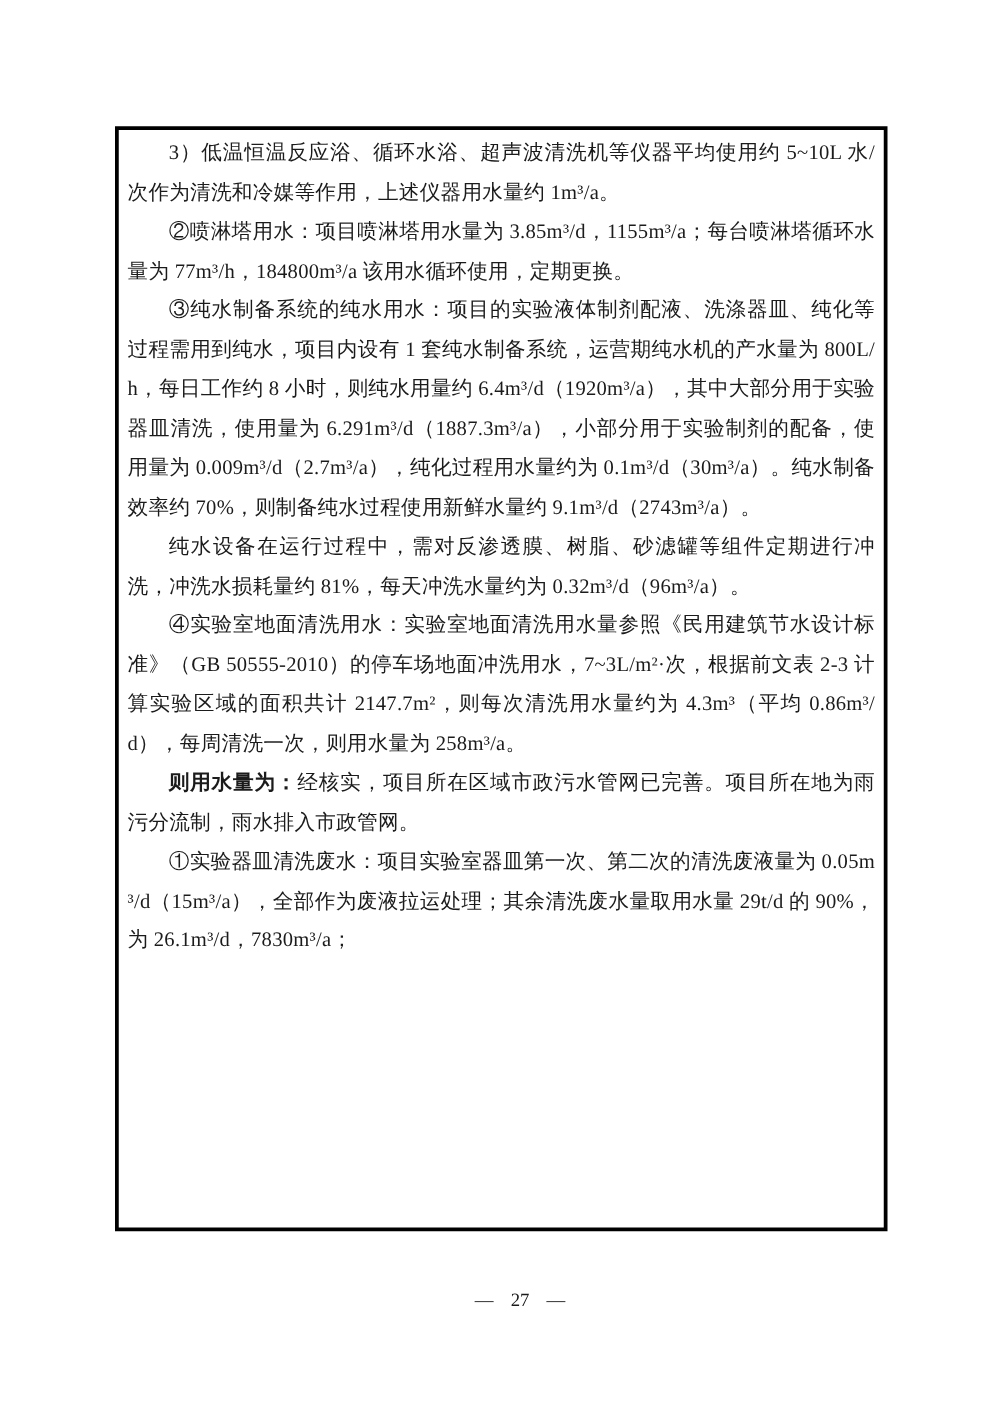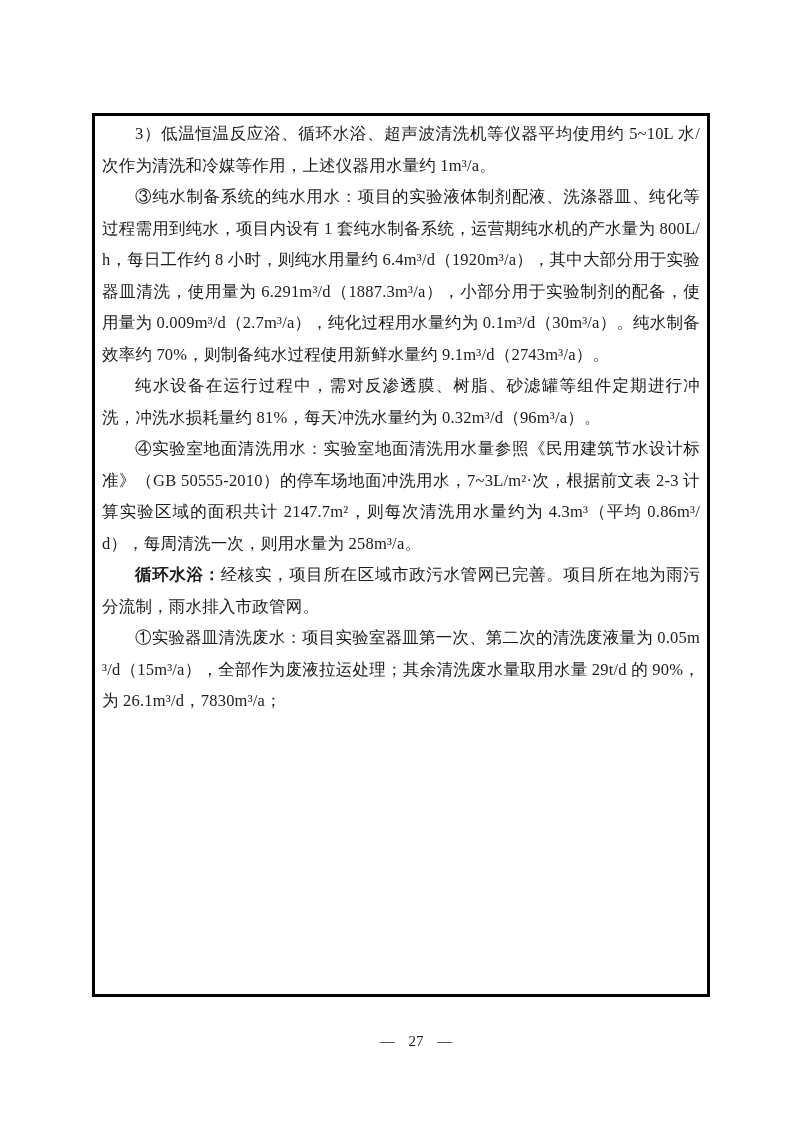--- a/index.html
+++ b/index.html
@@ -11,21 +11,21 @@
     position: relative;
     width: 800px;
     height: 1131px;
     font-family: "Liberation Serif", "DejaVu Serif", serif;
     color: #1b1b1b;
     -webkit-font-smoothing: antialiased;
   }
   .content-box {
     position: absolute;
     left: 92px;
-    top: 113px;
+    top: 101px;
     width: 618px;
     height: 884px;
     box-sizing: border-box;
     border: 3px solid #000000;
     padding: 2px 7px 0 7px;
     overflow: hidden;
     background: #ffffff;
   }
   .content-box p {
     margin: 0;
@@ -48,20 +48,21 @@
     font-size: 15px;
     color: #1b1b1b;
     word-spacing: 10px;
   }
 </style>
 </head>
 <body>
 
 <div class="content-box">
   <p>3）低温恒温反应浴、循环水浴、超声波清洗机等仪器平均使用约 5~10L 水/次作为清洗和冷媒等作用，上述仪器用水量约 1m³/a。</p>
+  <p>②喷淋塔用水：项目喷淋塔用水量为 3.85m³/d，1155m³/a；每台喷淋塔循环水量为 77m³/h，184800m³/a 该用水循环使用，定期更换。</p>
   <p>③纯水制备系统的纯水用水：项目的实验液体制剂配液、洗涤器皿、纯化等过程需用到纯水，项目内设有 1 套纯水制备系统，运营期纯水机的产水量为 800L/h，每日工作约 8 小时，则纯水用量约 6.4m³/d（1920m³/a），其中大部分用于实验器皿清洗，使用量为 6.291m³/d（1887.3m³/a），小部分用于实验制剂的配备，使用量为 0.009m³/d（2.7m³/a），纯化过程用水量约为 0.1m³/d（30m³/a）。纯水制备效率约 70%，则制备纯水过程使用新鲜水量约 9.1m³/d（2743m³/a）。</p>
   <p>纯水设备在运行过程中，需对反渗透膜、树脂、砂滤罐等组件定期进行冲洗，冲洗水损耗量约 81%，每天冲洗水量约为 0.32m³/d（96m³/a）。</p>
   <p>④实验室地面清洗用水：实验室地面清洗用水量参照《民用建筑节水设计标准》（GB 50555-2010）的停车场地面冲洗用水，7~3L/m²·次，根据前文表 2-3 计算实验区域的面积共计 2147.7m²，则每次清洗用水量约为 4.3m³（平均 0.86m³/d），每周清洗一次，则用水量为 258m³/a。</p>
-  <p><b>循环水浴：</b><span>经核实，项目所在区域市政污水管网已完善。项目所在地为雨污分流制，雨水排入市政管网。</span></p>
+  <p><b>则用水量为：</b><span>经核实，项目所在区域市政污水管网已完善。项目所在地为雨污分流制，雨水排入市政管网。</span></p>
   <p>①实验器皿清洗废水：项目实验室器皿第一次、第二次的清洗废液量为 0.05m³/d（15m³/a），全部作为废液拉运处理；其余清洗废水量取用水量 29t/d 的 90%，为 26.1m³/d，7830m³/a；</p>
 </div>
 
 <div class="page-footer">— 27 —</div>
 
 </body></html>

